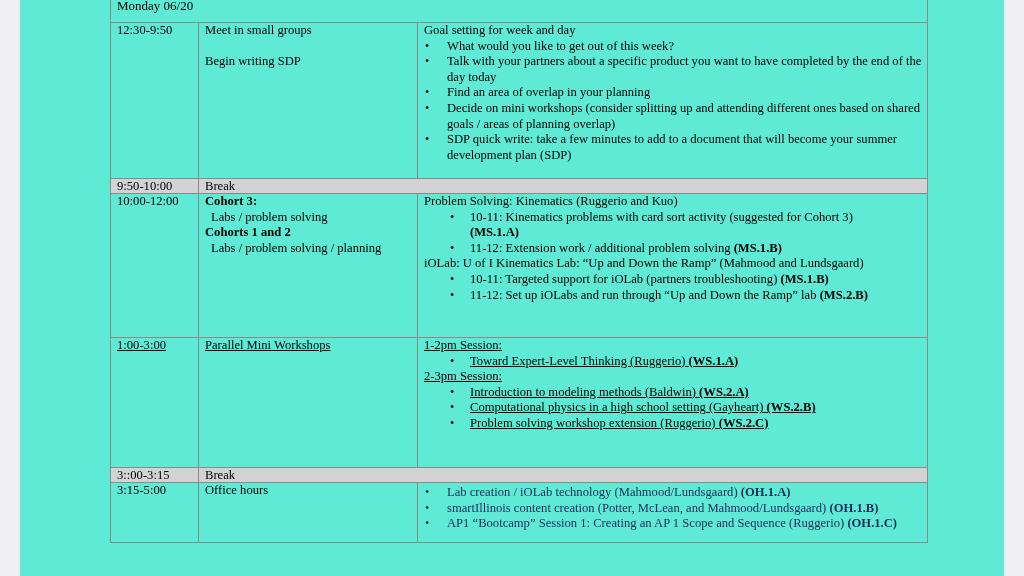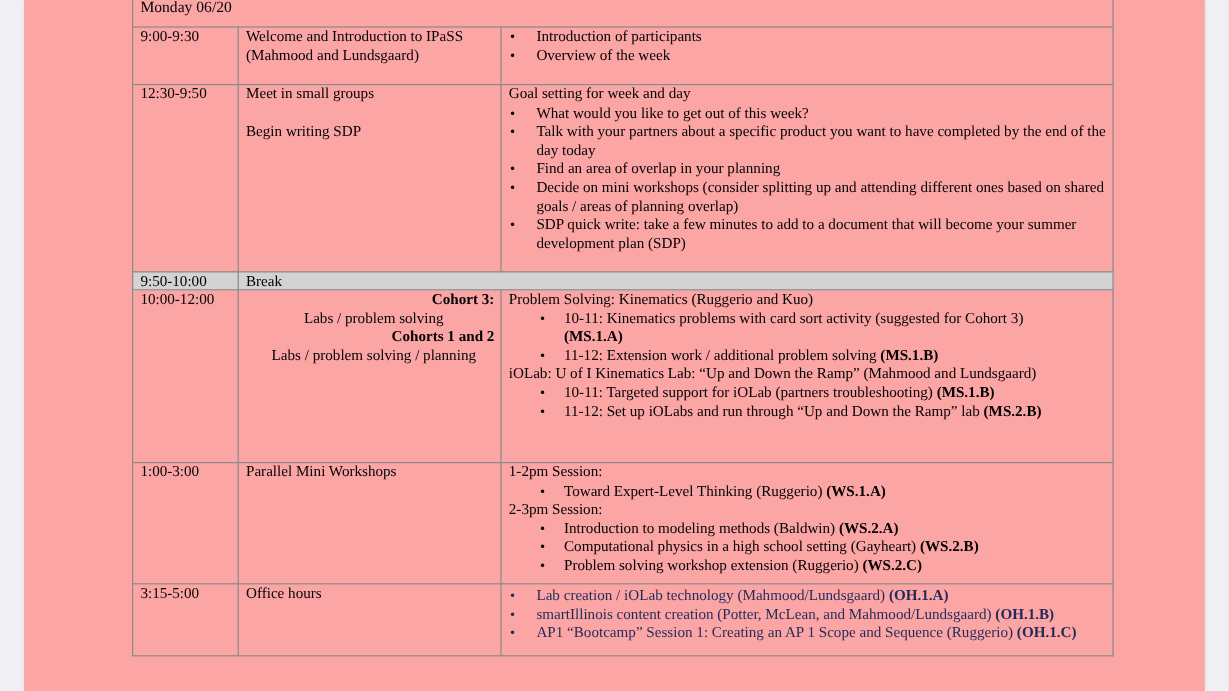--- a/index.html
+++ b/index.html
@@ -4,21 +4,21 @@
 <style>
   html, body { margin:0; padding:0; }
   body {
     width:1024px; height:576px; overflow:hidden;
     background:#f0eff4;
     font-family:"Liberation Serif", "DejaVu Serif", serif;
     color:#000;
   }
   .page {
     position:absolute; left:20px; top:0; width:984px; height:576px;
-    background:#fca5a5;
+    background:#5eead4;
     box-shadow: 0 0 3px rgba(0,0,0,0.08);
   }
   table.agenda {
     position:absolute; left:90px; top:-3px; width:817px;
     border-collapse:collapse; table-layout:fixed;
     font-size:12.6px; line-height:15.6px;
   }
   table.agenda td, table.agenda th {
     border:1.5px solid #8a8a8a;
     vertical-align:top;
@@ -31,54 +31,41 @@
   col.c-desc { width:510px; }
   .title-row td { text-align:center; font-weight:bold; font-size:13px; height:25px; padding-top:2px; box-sizing:border-box; }
   .hdr th { font-weight:bold; height:14px; line-height:14px; }
   .break-row td { background:#d3d3d3; height:14px; line-height:14px;margin-top:34px; }
   .break-row td.span { border-left:1.5px solid #8a8a8a; }
   ul { margin:0; padding:0; list-style:none; }
   li { position:relative; padding-left:23px; }
   li::before { content:"\2022"; position:absolute; left:1px; top:0; font-size:12px; }
   ul.indent li { padding-left:46px; }
   ul.indent li::before { left:26px; }
-  .b { font-weight:bold;text-align:right; }
+  .b { font-weight:bold; }
   .i { }
   .navy { color:#1f2a5a; }
-  .sub { padding-left:6px; display:block;text-align:center; }
+  .sub { padding-left:6px; display:block; }
   .gap { display:block; height:15px; }
 </style>
 </head>
 <body>
 
 <div class="page">
   <table class="agenda">
     <colgroup>
         <col class="c-time">
         <col class="c-agenda">
         <col class="c-desc">
       </colgroup>
     <tbody>
         <tr class="title-row">
       <td colspan="3">Monday 06/20</td>
     </tr>
 
-    <tr style="height:48px;">
-      <td>9:00-9:30</td>
-      <td>
-        <span style="display:block">Welcome and Introduction to IPaSS</span>
-        <span style="display:block">(Mahmood and Lundsgaard)</span>
-      </td>
-      <td>
-        <ul>
-          <li>Introduction of participants</li>
-          <li>Overview of the week</li>
-        </ul>
-      </td>
-    </tr>
 
     <tr style="height:156px;">
       <td>12:30-9:50</td>
       <td>
         <span style="display:block">Meet in small groups</span>
         <span class="gap"></span>
         <span style="display:block">Begin writing SDP</span>
       </td>
       <td>
         <span style="display:block">Goal setting for week and day</span>
@@ -113,37 +100,41 @@
         </ul>
         <span style="display:block">iOLab: U of I Kinematics Lab: “Up and Down the Ramp” (Mahmood and Lundsgaard)</span>
         <ul class="indent">
           <li><span>10-11: Targeted support for iOLab (</span><span class="i">partners troubleshooting)</span> <span class="b">(MS.1.B)</span></li>
           <li><span>11-12: Set up iOLabs and run through “Up and Down the Ramp” lab </span><span class="b">(MS.2.B)</span></li>
         </ul>
       </td>
     </tr>
 
 
-    <tr style="height:101px;">
+    <tr style="height:130px;text-decoration:underline;">
       <td>1:00-3:00</td>
       <td>Parallel Mini Workshops</td>
       <td>
         <span style="display:block">1-2pm Session:</span>
         <ul class="indent">
           <li><span>Toward Expert-Level Thinking (Ruggerio) </span><span class="b">(WS.1.A)</span></li>
         </ul>
         <span style="display:block">2-3pm Session:</span>
         <ul class="indent">
           <li><span>Introduction to modeling methods (Baldwin) </span><span class="b">(WS.2.A)</span></li>
           <li><span>Computational physics in a high school setting (Gayheart) </span><span class="b">(WS.2.B)</span></li>
           <li><span>Problem solving workshop extension (Ruggerio) </span><span class="b">(WS.2.C)</span></li>
         </ul>
       </td>
     </tr>
 
+    <tr class="break-row">
+      <td>3::00-3:15</td>
+      <td class="span" colspan="2">Break</td>
+    </tr>
 
     <tr style="height:60px;">
       <td>3:15-5:00</td>
       <td>Office hours</td>
       <td style="padding-top:2px;">
         <ul class="navy">
           <li><span>Lab creation / iOLab technology (Mahmood/Lundsgaard) </span><span class="b">(OH.1.A)</span></li>
           <li><span>smartIllinois content creation (Potter, McLean, and Mahmood/Lundsgaard) </span><span class="b">(OH.1.B)</span></li>
           <li><span>AP1 “Bootcamp” Session 1: Creating an AP 1 Scope and Sequence (Ruggerio) </span><span class="b">(OH.1.C)</span></li>
         </ul>

